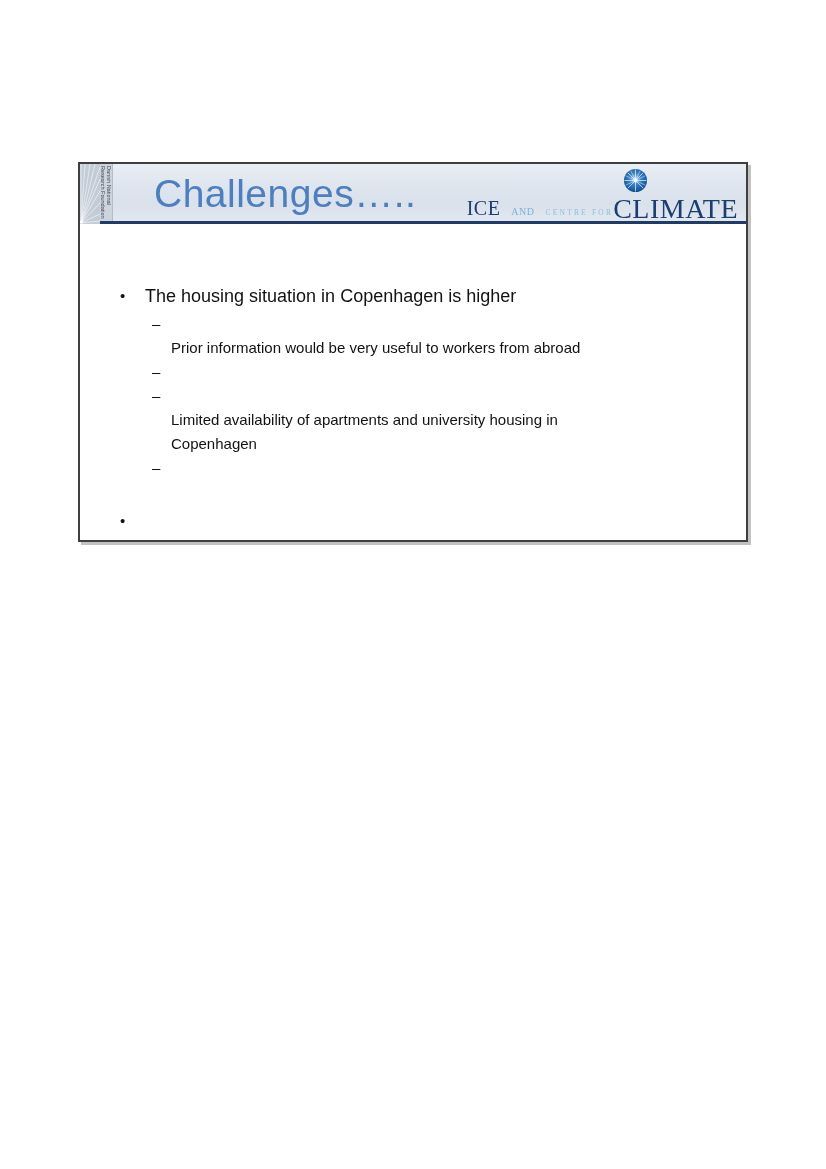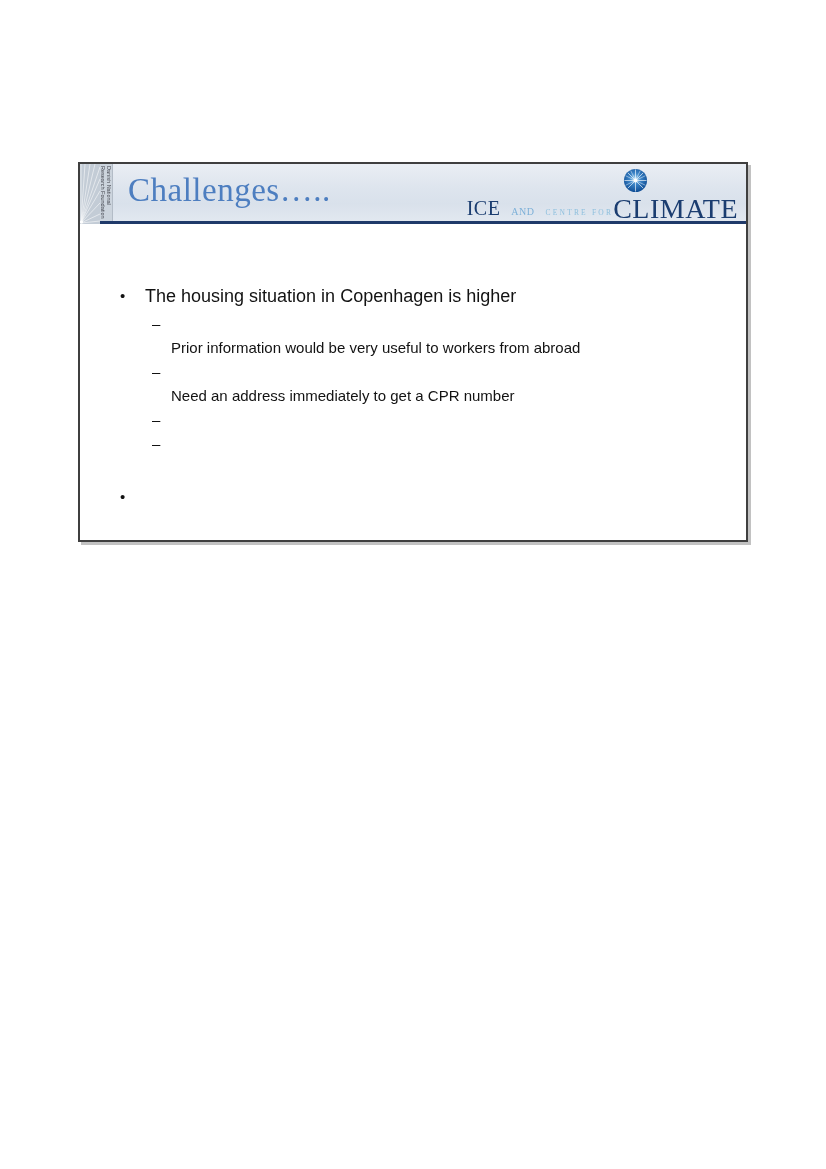--- a/index.html
+++ b/index.html
@@ -52,27 +52,26 @@
     letter-spacing: 0;
     color: #3d3f48;
     padding-top: 2px;
     overflow: hidden;
   }
   .strip-text div { white-space: nowrap; }
 
   
   .slide-title {
     position: absolute;
-    left: 48px; top: 8px;
-    font-size: 33px;
+    left: 74px; top: 8px;
+    font-size: 39px;
     font-weight: 400;
     color: #4d7ec0;
     letter-spacing: 0.5px;
     white-space: nowrap;
-    font-family: Liberation Serif, serif;
   }
 
   
   .logo {
     position: absolute;
     right: 6px; top: 4px;
     width: 154px; height: 54px;
   }
   .logo-globe {
     position: absolute;
@@ -222,24 +221,25 @@
             <span class="b1m">•</span>
             <span class="b1t">The housing situation in Copenhagen is higher</span>
           </div>
           <div class="sub-list">
             <div class="b2">
               <span class="b2m">–</span>
               <span class="b2t">Prior information would be very useful to workers from abroad</span>
             </div>
             <div class="b2">
               <span class="b2m">–</span>
-              <span class="b2t">Need an address immediately to get a CPR number</span>
-            </div>
-            <div class="b2">
-              <span class="b2m">–</span>
+            </div>
+            <div class="b2">
+              <span class="b2m">–</span>
+              <span class="b2t">Limited availability of apartments and university housing in
+Copenhagen</span>
             </div>
             <div class="b2">
               <span class="b2m">–</span>
             </div>
           </div>
         </div>
         <div class="bullet-group">
           <div class="b1">
             <span class="b1m">•</span>
           </div>

